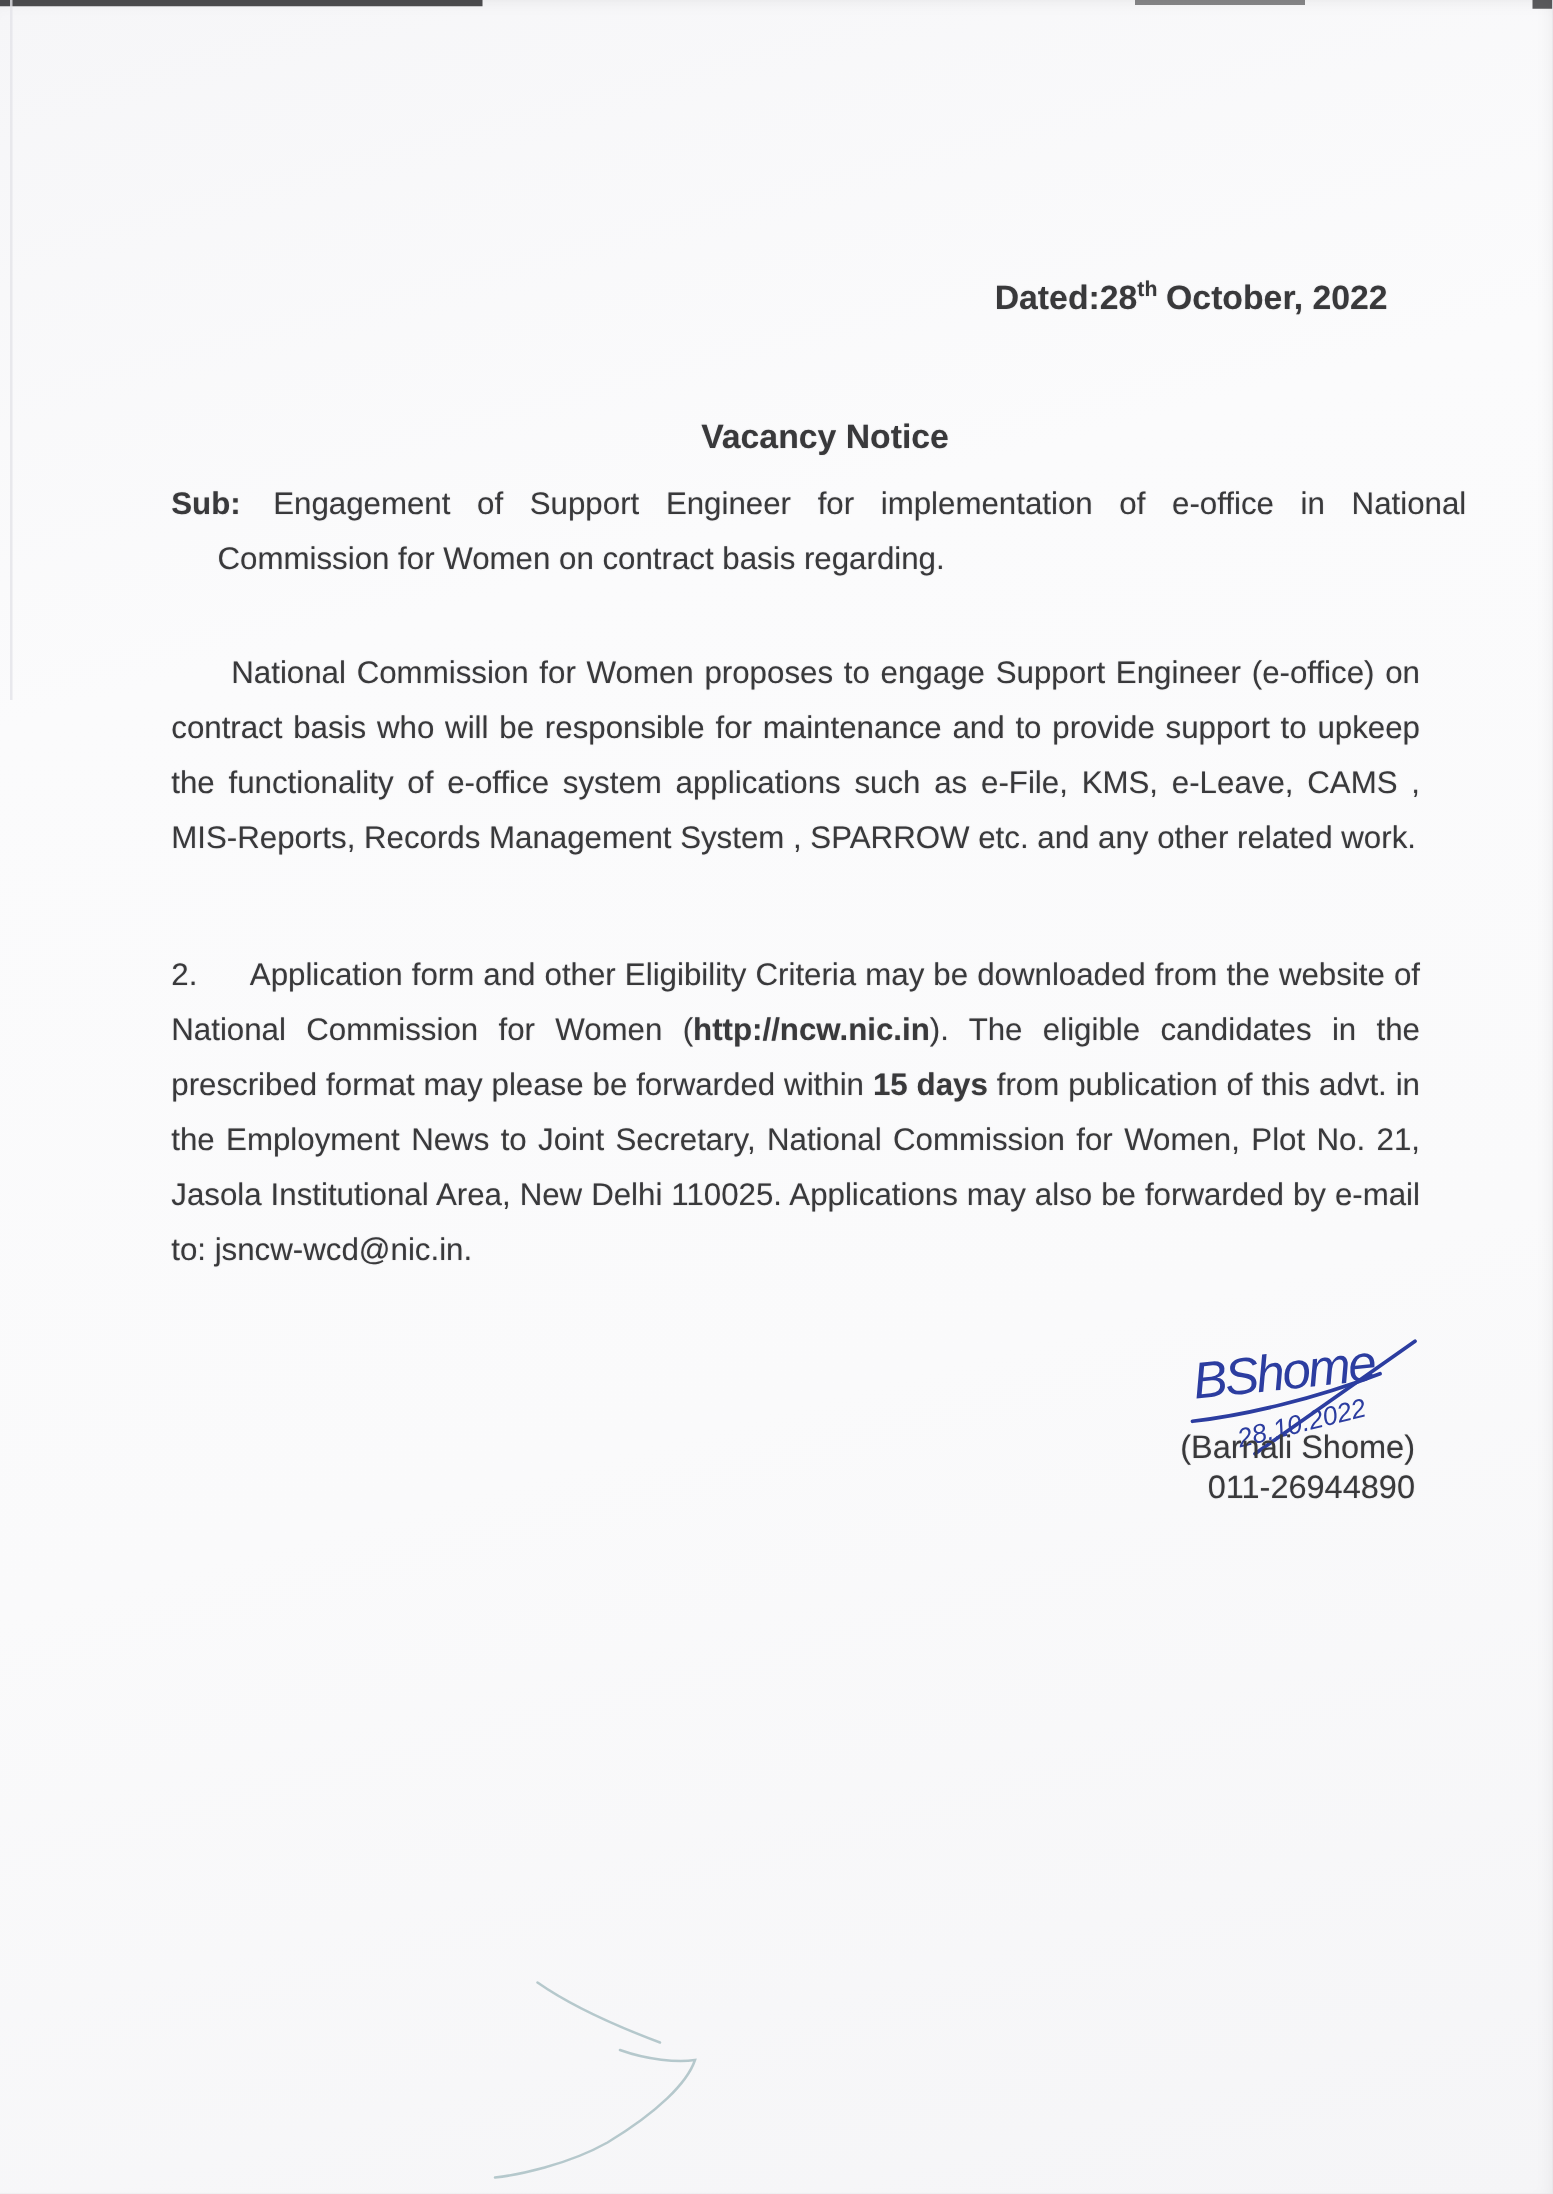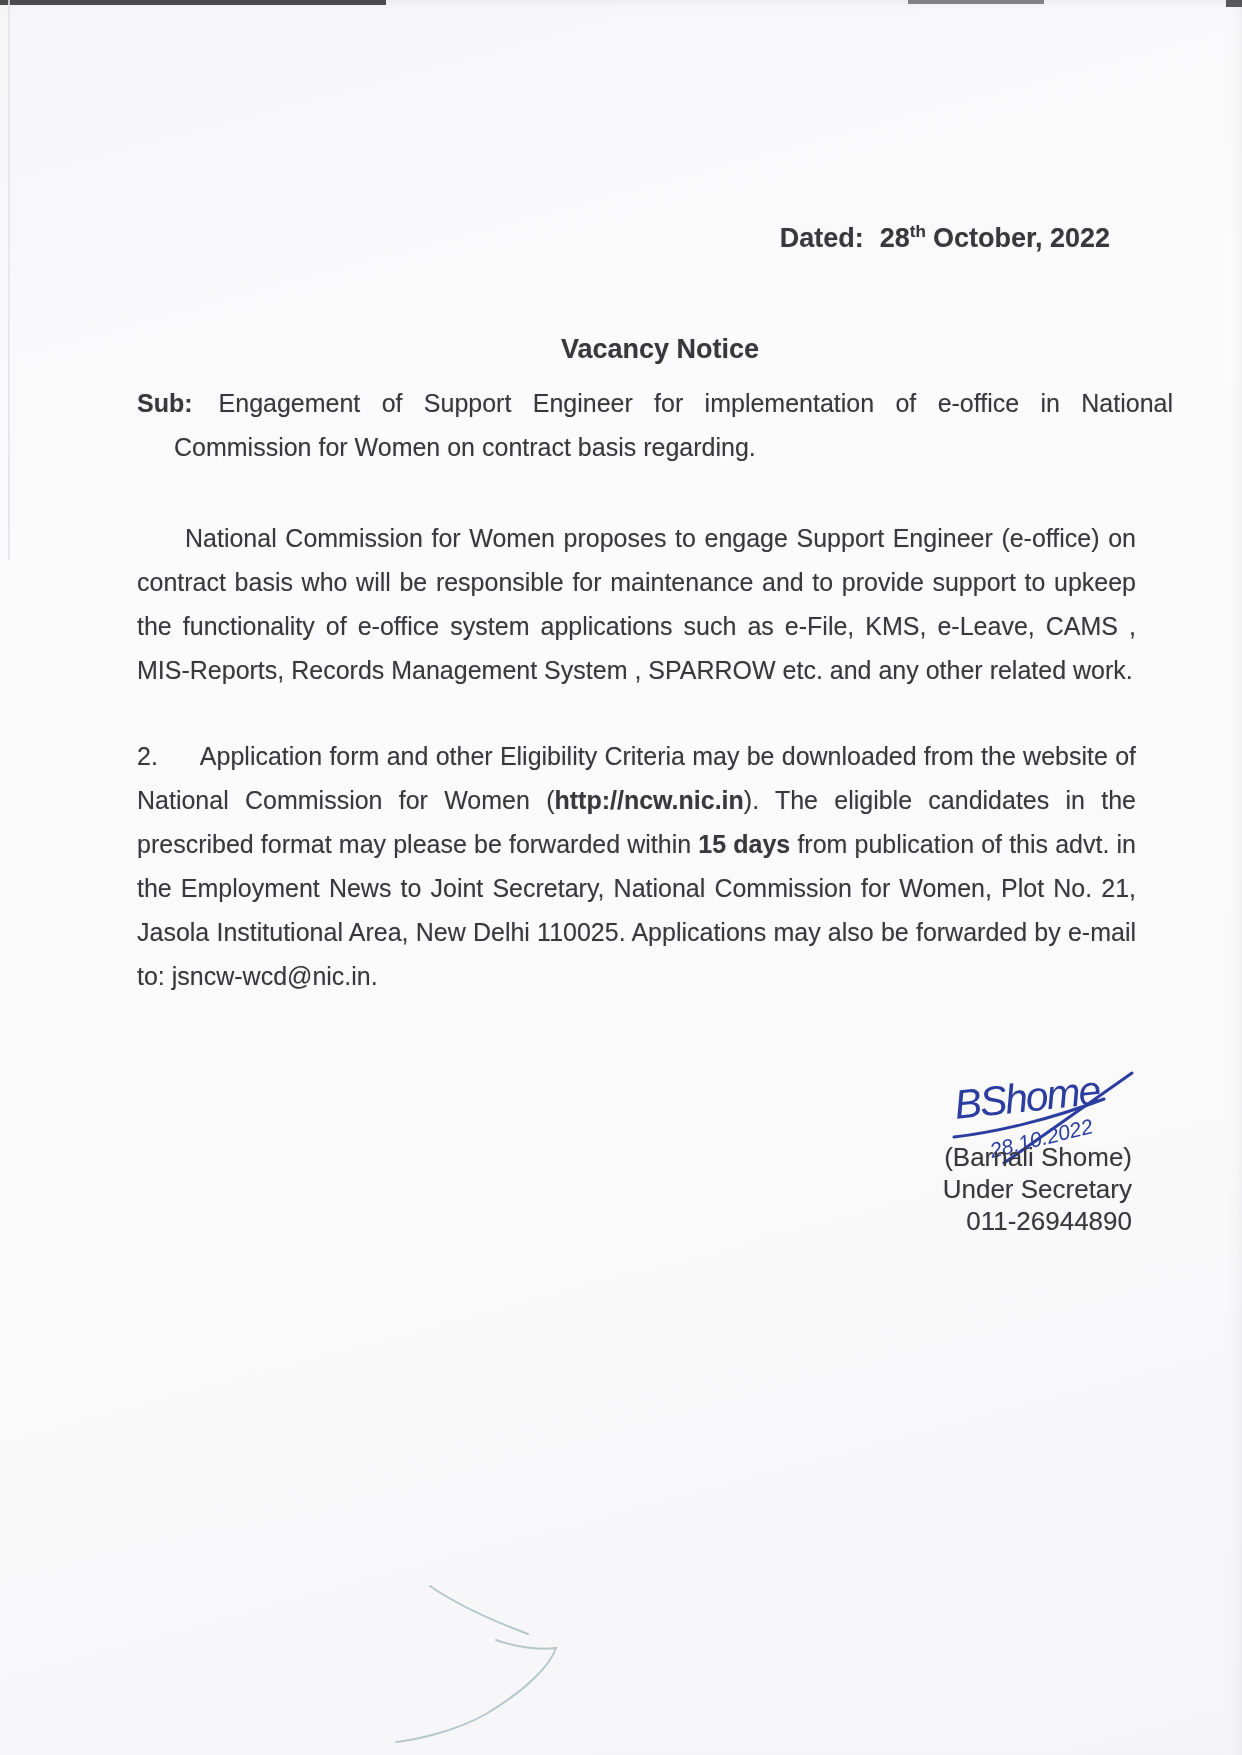--- a/index.html
+++ b/index.html
@@ -17,42 +17,42 @@
   .b{font-weight:bold;}
 
   .letterhead{
     position:absolute;top:66px;left:180px;width:900px;
     text-align:center;font-weight:bold;font-size:27px;line-height:32px;
   }
   .dateline{
     position:absolute;top:223px;left:137px;width:973px;
     text-align:right;font-weight:bold;font-size:27px;
   }
-  .dateline .lbl{margin-right:16px;}
+  .dateline .lbl{}
   .dateline sup{font-size:17px;vertical-align:super;line-height:0;}
   .dateline .rest{margin-left:7px;}
 
   .notice-title{
     position:absolute;top:333px;left:137px;width:1046px;
     text-align:center;font-weight:bold;font-size:27px;line-height:32px;
   }
 
   .subject{
     position:absolute;top:381px;left:137px;width:999px;
     font-size:25px;line-height:44px;text-align:justify;
     padding-left:37px;text-indent:-37px;
   }
   .subject .lbl{margin-right:26px;}
 
   .para1{
     position:absolute;top:516px;left:137px;width:999px;
     font-size:25px;line-height:44px;text-align:justify;text-indent:48px;
   }
   .para2{
-    position:absolute;top:734px;left:137px;width:999px;
+    position:absolute;top:758px;left:137px;width:999px;
     font-size:25px;line-height:44px;text-align:justify;
   }
   .para2 .gap{display:inline-block;width:42px;}
 
   .sig-block{
     position:absolute;top:1141px;left:700px;width:432px;
     text-align:right;font-size:26px;line-height:32px;
   }
   .sig-block .email-label{margin-right:9px;}
   .sig-block .email{text-decoration:underline;text-underline-offset:4px;}
@@ -97,21 +97,20 @@
     <g fill="none" stroke="#2c3da0" stroke-width="3" stroke-linecap="round">
       <path d="M2,74 C45,69 100,56 152,36"></path>
       <path d="M52,100 L180,10"></path>
     </g>
     <text x="4" y="56" font-size="41" font-style="italic" letter-spacing="-2" fill="#2c3da0" transform="rotate(-6 4 56)">BShome</text>
     <text x="40" y="95" font-size="21" font-style="italic" fill="#2c3da0" transform="rotate(-14 40 95)">28.10.2022</text>
   </svg>
 
   <div class="sig-block scan-text">
     <div>(Barnali Shome)</div>
-    <div>Under Secretary</div>
     <div>011-26944890</div>
   </div>
 
   <svg class="bottom-doodle" viewBox="0 0 205 188">
     <g fill="none" stroke="#7fa3a8" stroke-opacity="0.55" stroke-width="2" stroke-linecap="round">
       <path d="M52,20 C72,34 102,50 150,68"></path>
       <path d="M118,74 C140,82 164,84 178,82 C172,100 148,124 108,148 C76,166 36,174 18,176"></path>
     </g>
   </svg>
 

